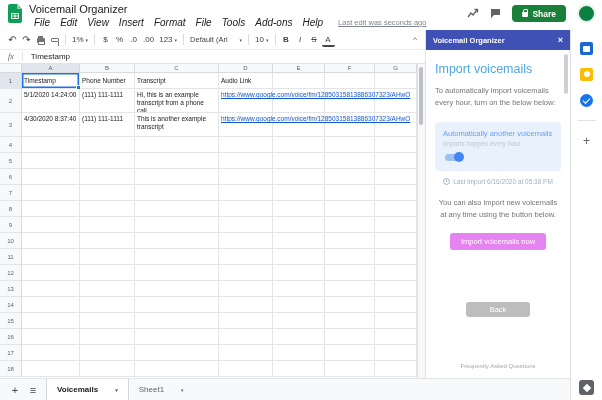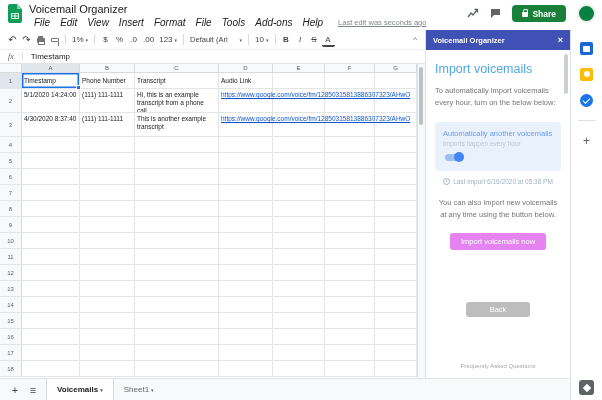--- a/index.html
+++ b/index.html
@@ -87,21 +87,21 @@
   .clock-icon::after { content:''; position:absolute; left:2px; top:1px; width:1px; height:2.5px; background:#9cb3c6; }
   .sb-p2 { font-size:7.5px; color:#757575; line-height:1.65; text-align:center; margin:0 0 11px; }
   .btn-import { display:block; margin:0 auto; background:#e583f0; color:#fff; border:none; border-radius:3px; padding:4px 11px; font-size:7.5px; font-family:inherit; cursor:pointer; }
   .btn-back { display:block; margin:52px auto 0; background:#bdbdbd; color:#fff; border:none; border-radius:3px; padding:3px 24px; font-size:7.5px; font-family:inherit; cursor:pointer; }
   .sb-faq { position:absolute; bottom:9px; left:0; right:0; text-align:center; font-size:6px; color:#a8a8a8; cursor:pointer; }
   .sb-scroll { position:absolute; top:4px; right:2px; width:4px; height:40px; background:#ccd0d4; border-radius:2px; cursor:pointer; }
 
   
   .bottombar { height:22px; flex:none; display:flex; align-items:center; background:#f8f9fa; border-top:1px solid #e1e3e5; padding-left:6px; }
   .bb-btn { width:18px; text-align:center; font-size:11px; color:#444; cursor:pointer; }
-  .tab { display:flex; align-items:center; gap:0; height:100%; padding:0 10px; font-size:8px; color:#5f6368; cursor:pointer; }
+  .tab { display:flex; align-items:center; gap:15px; height:100%; padding:0 10px; font-size:8px; color:#5f6368; cursor:pointer; }
   .tab-active { background:#fff; border-left:1px solid #d5d8db; border-right:1px solid #d5d8db; color:#202124; font-weight:bold; margin-left:4px; }
 
   
   .rail { width:32px; flex:none; border-left:1px solid #dfe1e3; background:#fff; display:flex; flex-direction:column; align-items:center; padding-top:12px; gap:13px; position:relative; }
   .rail-icon { width:13px; height:13px; flex:none; cursor:pointer; }
   .cal { background:#1967d2; border-radius:2px; position:relative; }
   .cal::after { content:''; position:absolute; left:3px; top:4px; right:3px; bottom:3px; background:#fff; border-radius:1px; }
   .keep { background:#fbbc04; border-radius:2px; position:relative; }
   .keep::after { content:''; position:absolute; left:3.5px; top:2.5px; width:6px; height:6px; background:#fff; border-radius:50%; }
   .tasks { background:#1a73e8; border-radius:50%; position:relative; }

